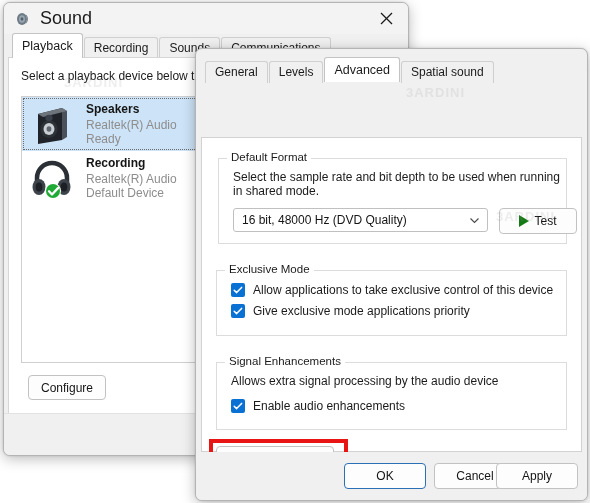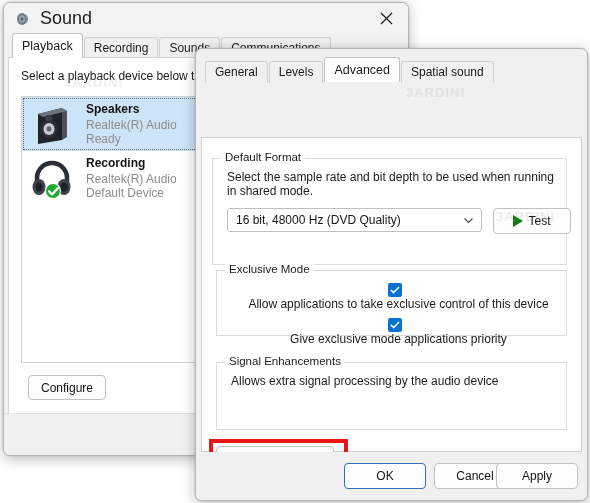--- a/index.html
+++ b/index.html
@@ -287,21 +287,20 @@
     width: 0; height: 0;
     border-left: 10px solid #157a15;
     border-top: 6px solid transparent;
     border-bottom: 6px solid transparent;
   }
   .chk-row {
     display: flex;
     align-items: center;
     margin-left: 14px;
     margin-top: 7px;
-    flex-direction: column;
   }
   .chkbox {
     width: 14px;
     height: 14px;
     border-radius: 2px;
     background: #0a71d4;
     flex: none;
     position: relative;
     margin-right: 8px;
     cursor: default;
@@ -458,21 +457,21 @@
 
     <div class="tabstrip">
       <div class="tab">General</div>
       <div class="tab">Levels</div>
       <div class="tab active">Advanced</div>
       <div class="tab">Spatial sound</div>
     </div>
 
     <div class="props-page">
 
-      <div class="groupbox" style="left:10px; top:20px; right:14px; height:107px;">
+      <div class="groupbox" style="left:16px; top:20px; right:14px; height:86px;">
         <span class="group-label">Default Format</span>
         <div class="group-desc" style="width:330px;">Select the sample rate and bit depth to be used when running in shared mode.</div>
 
         <div class="combo">
           <span class="combo-value">16 bit, 48000 Hz (DVD Quality)</span>
           <svg class="combo-arrow" viewBox="0 0 11 11">
             <path d="M1.5 3.5 L5.5 7.5 L9.5 3.5" stroke="#4a4a4a" stroke-width="1.1" fill="none"></path>
           </svg>
         </div>
 
@@ -501,20 +500,28 @@
             </svg>
           </span>
           <span class="chk-label">Give exclusive mode applications priority</span>
         </div>
       </div>
 
       <div class="groupbox" style="left:14px; top:224px; right:14px; height:68px;">
         <span class="group-label">Signal Enhancements</span>
         <div class="group-desc">Allows extra signal processing by the audio device</div>
 
+        <div class="chk-row" style="margin-top:11px;">
+          <span class="chkbox">
+            <svg width="12" height="12" viewBox="0 0 12 12">
+              <path d="M2.2 6.2 L4.6 8.6 L9.6 3.4" stroke="#ffffff" stroke-width="1.5" fill="none" stroke-linecap="round" stroke-linejoin="round"></path>
+            </svg>
+          </span>
+          <span class="chk-label">Enable audio enhancements</span>
+        </div>
       </div>
 
       <button class="restore-btn" style="top:308px;">Restore Defaults</button>
       <div class="redbox" style="left:7px; top:301px; width:139px; height:39px;"></div>
     </div>
 
     <div class="props-footer">
       <button class="footer-btn default" style="left:148px;">OK</button>
       <button class="footer-btn" style="left:238px;">Cancel</button>
       <button class="footer-btn" style="left:300px;">Apply</button>

